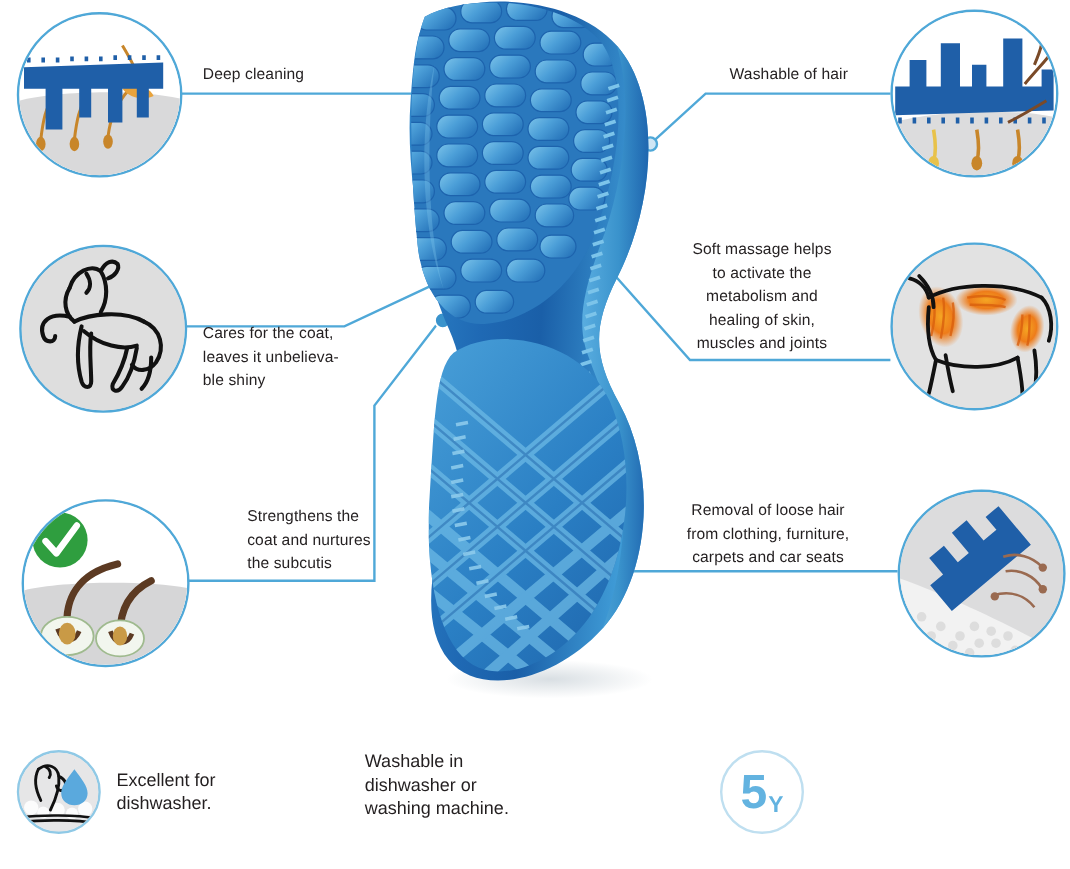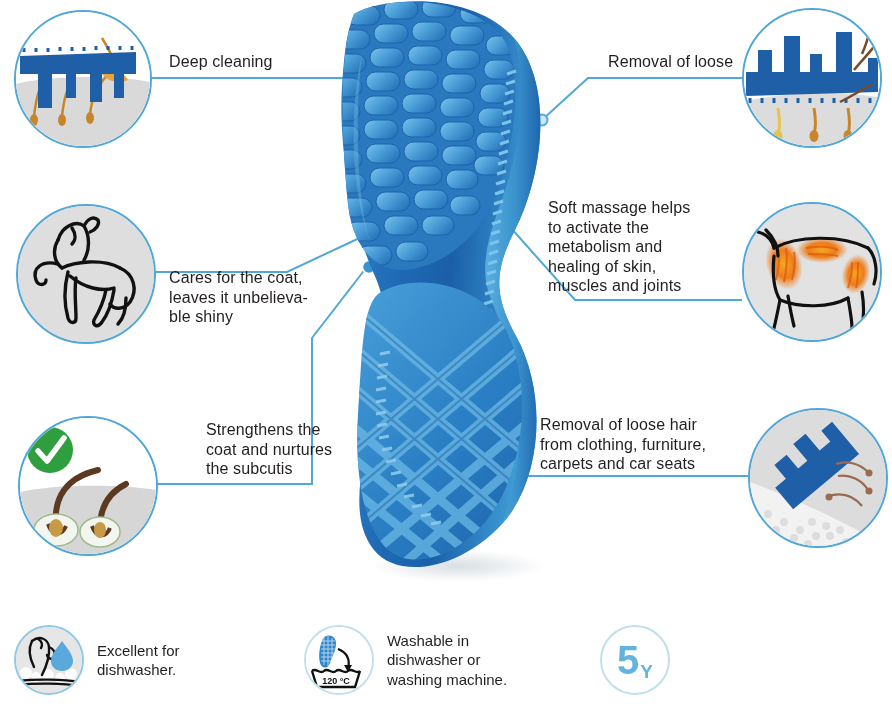--- a/index.html
+++ b/index.html
@@ -9,23 +9,23 @@
 
   
   .lines{position:absolute;left:0;top:0;width:892px;height:724px;pointer-events:none;}
 
   
   .bubble{position:absolute;border-radius:50%;overflow:hidden;
           border:2px solid #4fa8d8;background:#e9e9ea;}
   .bubble-inner{position:absolute;inset:0;}
 
   
-  .caption{position:absolute;font-size:16px;line-height:19.5px;color:#231f20;
+  .caption{position:absolute;font-size:13px;line-height:19.5px;color:#231f20;
            white-space:pre-line;letter-spacing:.1px;}
-  .caption.right-align{text-align:left;}
+  .caption.right-align{text-align:center;}
   .caption.left-align{text-align:left;}
 
   
   .foot-item{position:absolute;display:flex;align-items:center;gap:13px;}
   .foot-circle{width:66px;height:66px;border-radius:50%;border:2px solid #8fc9e6;
                background:#eceded;position:relative;flex:0 0 66px;overflow:hidden;}
   .foot-circle.plain{background:#ffffff;border-color:#bfdff0;}
   .foot-text{font-size:15px;line-height:19.5px;white-space:pre-line;color:#231f20;}
   .badge5{position:absolute;inset:0;display:flex;align-items:center;
           justify-content:center;color:#63b3e0;font-weight:700;}
@@ -282,21 +282,21 @@
       <g>
         <path d="M34 98 C36 110 36 118 34 124" stroke="#e8c24a" stroke-width="3" fill="none"></path>
         <ellipse cx="34" cy="126" rx="4.5" ry="6" fill="#e8c24a"></ellipse>
         <path d="M70 98 C72 110 72 118 70 124" stroke="#c8862a" stroke-width="3" fill="none"></path>
         <ellipse cx="70" cy="126" rx="4.5" ry="6" fill="#c8862a"></ellipse>
         <path d="M104 98 C106 110 106 118 104 124" stroke="#c8862a" stroke-width="3" fill="none"></path>
         <ellipse cx="104" cy="126" rx="4.5" ry="6" fill="#c8862a"></ellipse>
       </g>
     </svg>
   </div>
-  <div class="caption left-align" style="left:608px;top:52px;width:200px;">Removal of loose</div>
+  <div class="caption left-align" style="left:608px;top:52px;width:200px;">Washable of hair</div>
 
   <div class="bubble" style="left:16px;top:204px;width:136px;height:136px;">
     <svg class="bubble-inner" viewBox="0 0 136 136">
       <rect x="0" y="0" width="136" height="136" fill="#dedede"></rect>
       <g fill="none" stroke="#111111" stroke-width="3.4" stroke-linecap="round">
 
         <path d="M40 34 C44 20 58 14 66 20 C70 12 76 10 80 14 C82 18 78 24 72 26"></path>
         <path d="M40 34 C34 44 36 56 44 62"></path>
         <path d="M66 20 C72 30 72 44 66 54"></path>
 
@@ -454,45 +454,20 @@
         <path d="M2 58 C18 56 48 56 64 59" stroke="#111111" stroke-width="2.2" fill="none"></path>
         <path d="M46 14 C52 22 57 28 57 34 C57 40 52 44 46 44
                  C40 44 35 40 35 34 C35 28 40 22 46 14 Z" fill="#5aa9dd"></path>
       </svg>
     </div>
     <div class="foot-text">Excellent for
 dishwasher.</div>
   </div>
 
   <div class="foot-item" style="left:304px;top:625px;">
-    <div class="foot-circle plain">
-      <svg viewBox="0 0 66 66" width="66" height="66">
-        <rect x="0" y="0" width="66" height="66" fill="#ffffff"></rect>
-
-        <g>
-          <path d="M18 10 C24 6 30 10 30 16 C30 24 26 30 24 36
-                   C22 42 16 42 14 36 C12 28 14 16 18 10 Z" fill="#2f86c9"></path>
-          <g stroke="#ffffff" stroke-width="1" opacity=".65">
-            <path d="M15 14 h14 M15 18 h14 M15 22 h14 M15 26 h13
-                     M15 30 h12 M15 34 h11"></path>
-            <path d="M18 10 v28 M22 9 v30 M26 11 v26"></path>
-          </g>
-        </g>
-
-        <path d="M32 22 C42 26 44 34 42 42" fill="none" stroke="#111111" stroke-width="2.2"></path>
-        <path d="M38 38 L42 45 L46 38 Z" fill="#111111"></path>
-
-        <g fill="none" stroke="#111111" stroke-width="2.4">
-          <path d="M6 44 C10 40 14 48 18 44 C22 40 26 48 30 44
-                   C34 40 38 48 42 44 C46 40 50 48 54 44"></path>
-          <path d="M6 44 L11 60 L49 60 L54 44"></path>
-        </g>
-        <text x="30" y="57" font-family="Liberation Sans, sans-serif" font-size="9" font-weight="700" text-anchor="middle" fill="#111111">120 °C</text>
-      </svg>
-    </div>
     <div class="foot-text">Washable in
 dishwasher or
 washing machine.</div>
   </div>
 
   <div class="foot-item" style="left:600px;top:625px;">
     <div class="foot-circle plain">
       <div class="badge5">
         <span class="num">5</span>
         <span class="yr">Y</span>

